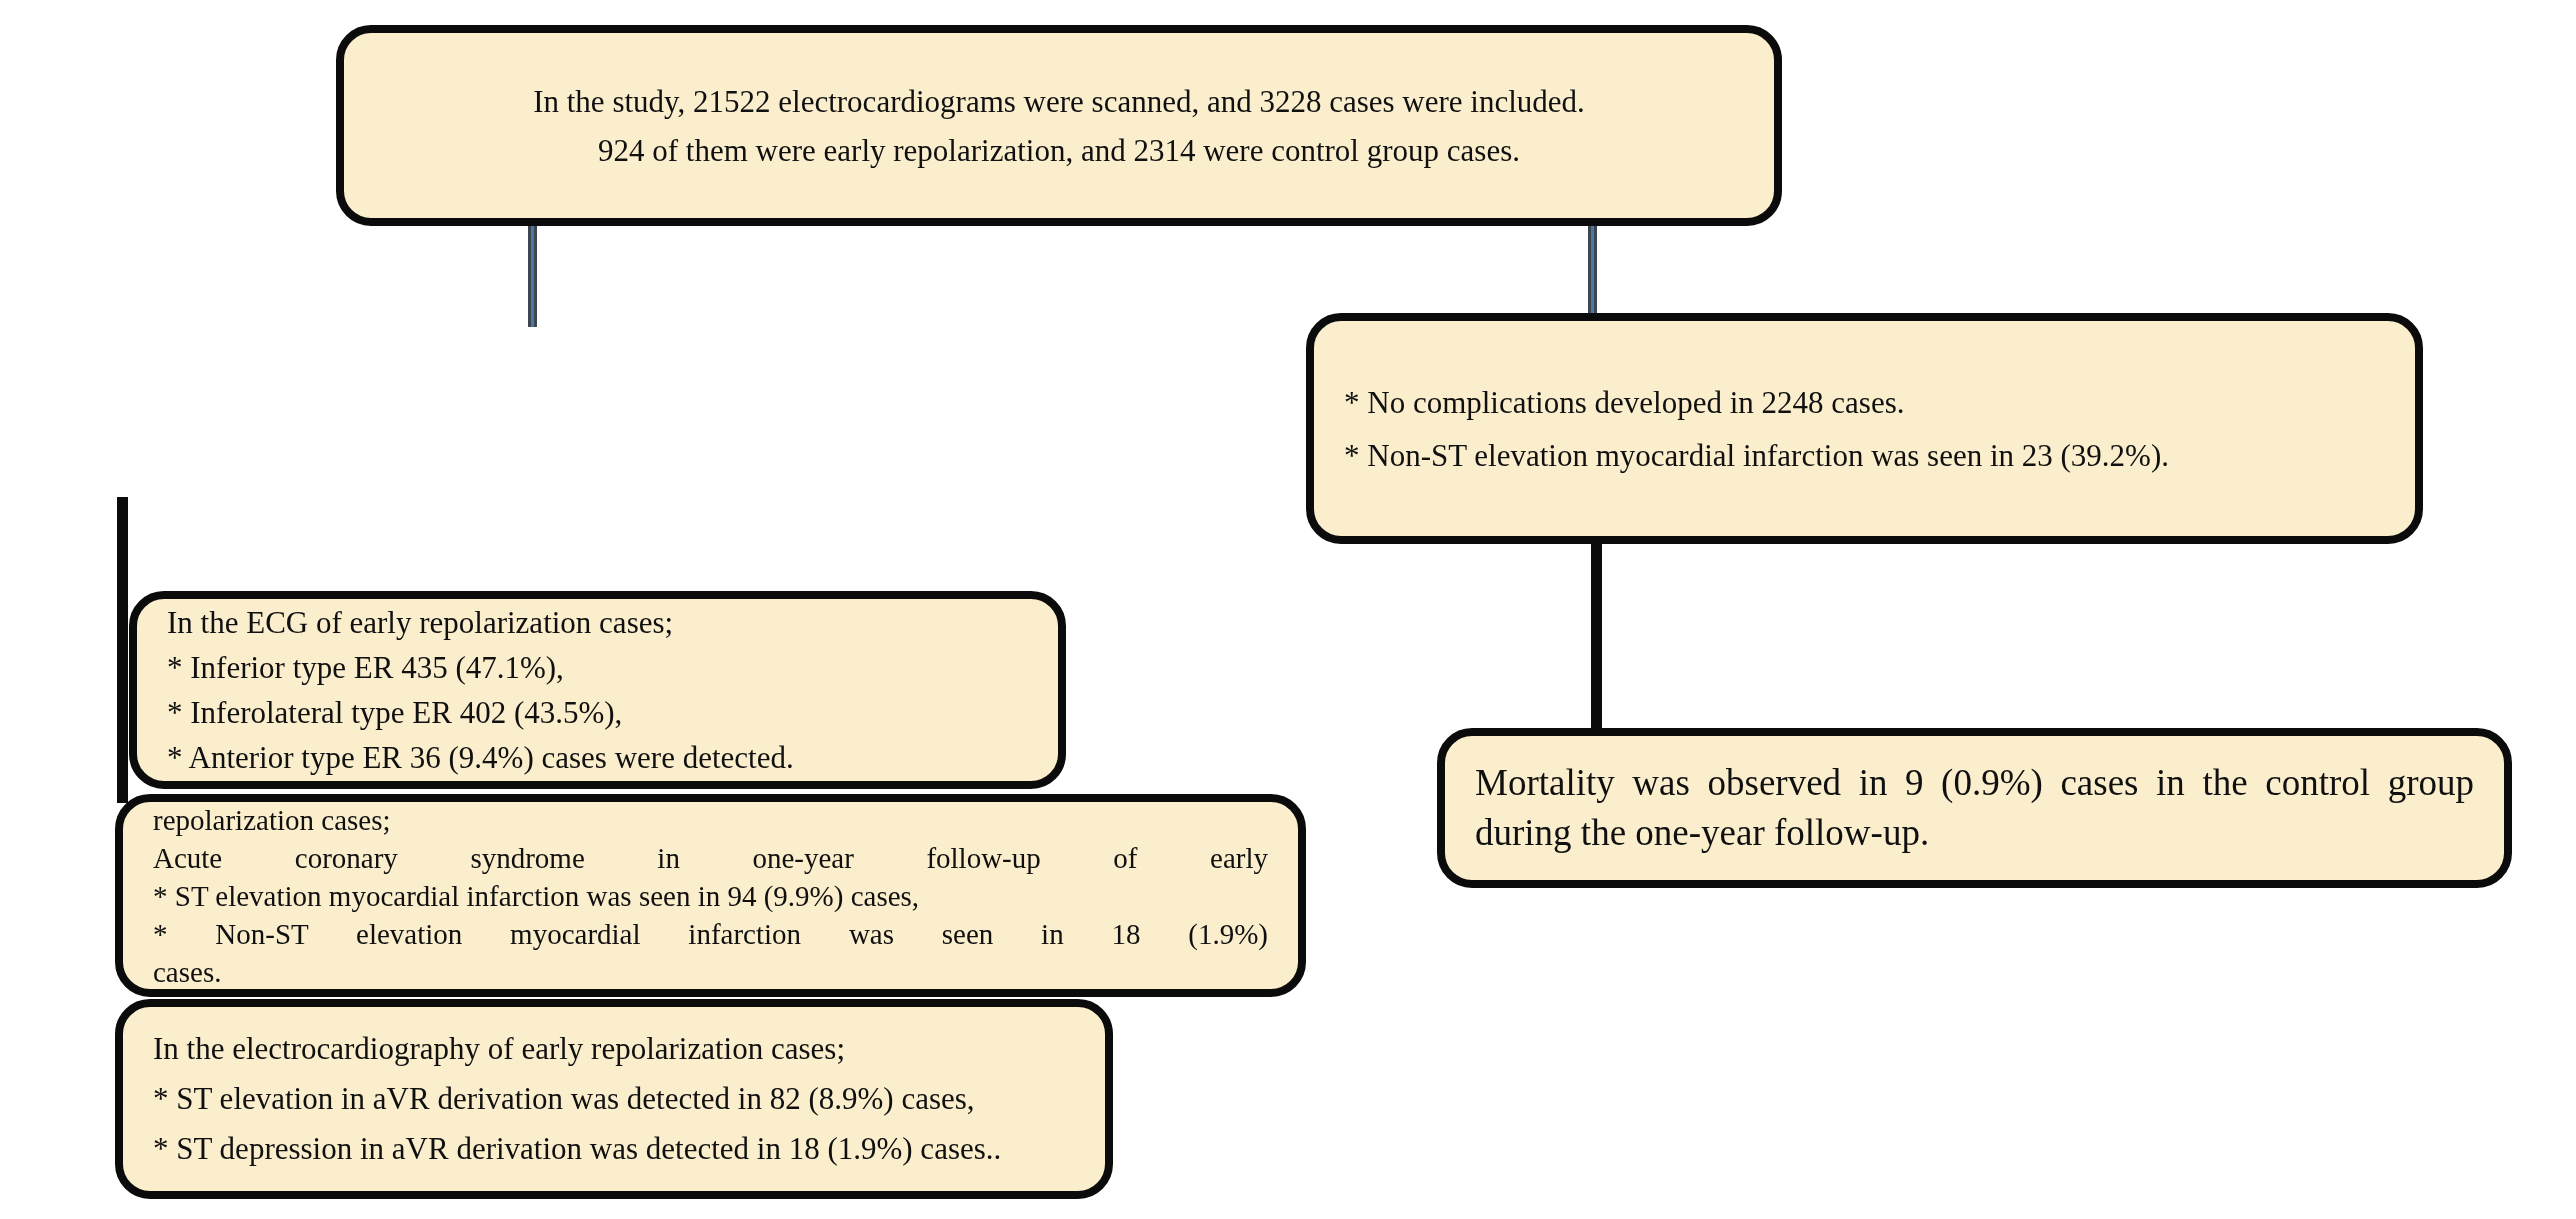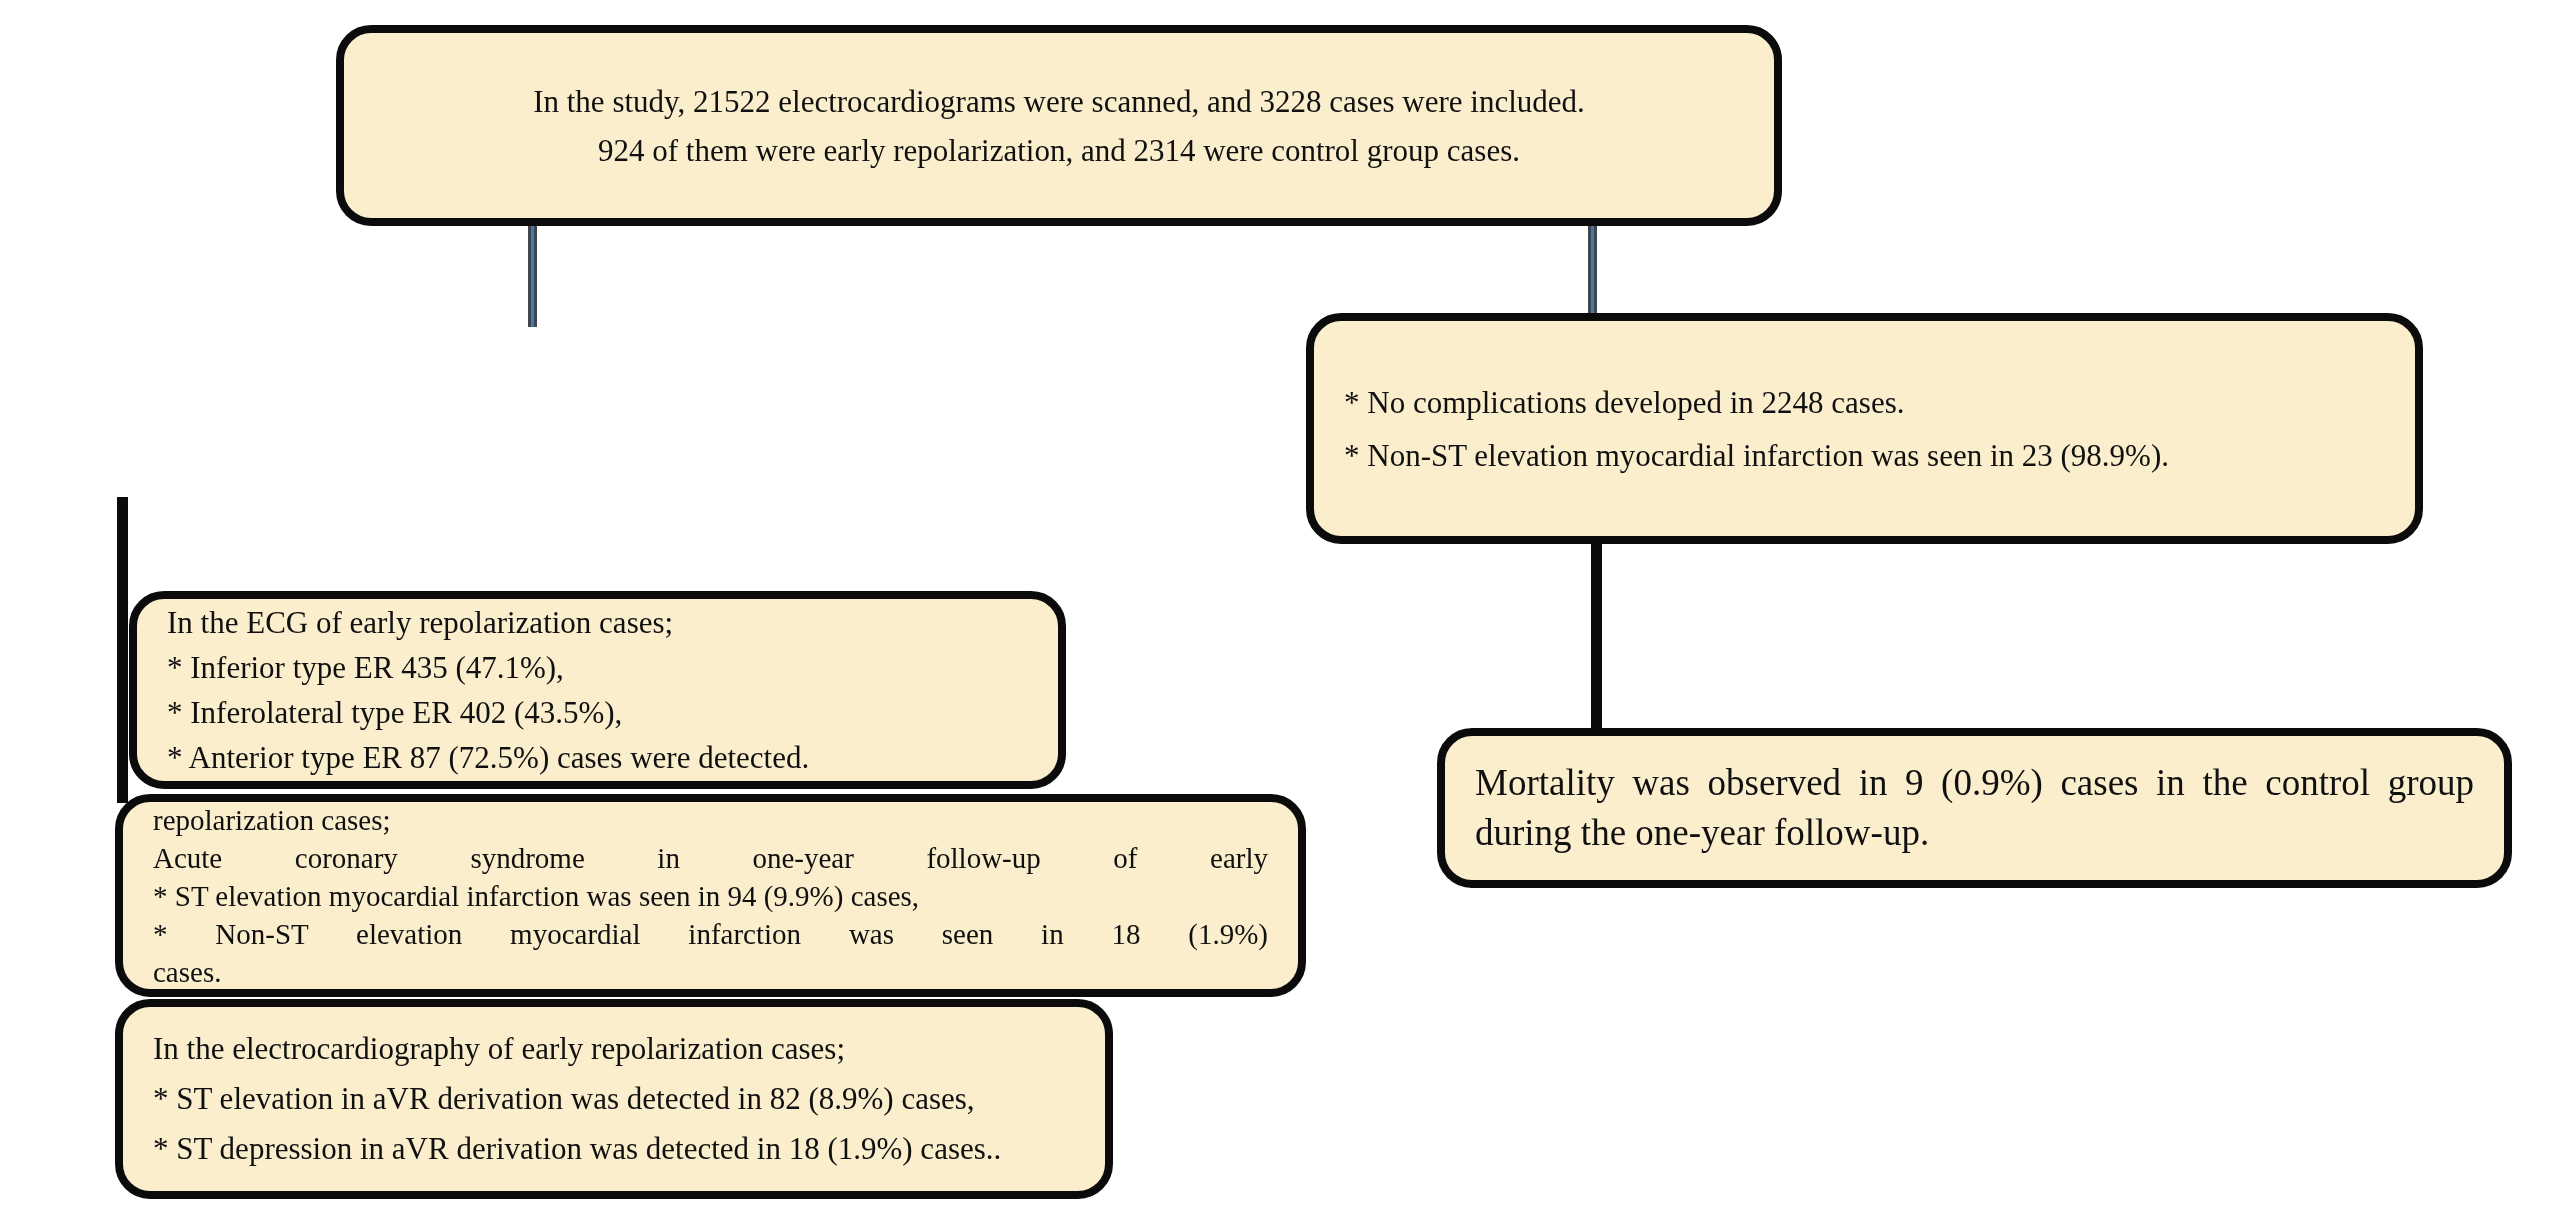--- a/index.html
+++ b/index.html
@@ -66,30 +66,30 @@
     <div class="txt">
         <div class="line">In the study, 21522 electrocardiograms were scanned, and 3228 cases were included.</div>
         <div class="line">924 of them were early repolarization, and 2314 were control group cases.</div>
       </div>
   </div>
 
 
   <div class="box b3">
     <div class="txt">
         <div class="line">* No complications developed in 2248 cases.</div>
-        <div class="line">* Non-ST elevation myocardial infarction was seen in 23 (98.9%).</div>
+        <div class="line">* Non-ST elevation myocardial infarction was seen in 23 (39.2%).</div>
       </div>
   </div>
 
   <div class="box b4">
     <div class="txt">
         <div class="line">In the ECG of early repolarization cases;</div>
         <div class="line">* Inferior type ER 435 (47.1%),</div>
         <div class="line">* Inferolateral type ER 402 (43.5%),</div>
-        <div class="line">* Anterior type ER 87 (72.5%) cases were detected.</div>
+        <div class="line">* Anterior type ER 36 (9.4%) cases were detected.</div>
       </div>
   </div>
 
   <div class="box b5">
     <div class="txt">
         <div class="line">repolarization cases;</div>
         <div class="line jline">Acute coronary syndrome in one-year follow-up of early</div>
         <div class="line">* ST elevation myocardial infarction was seen in 94 (9.9%) cases,</div>
         <div class="line jline">* Non-ST elevation myocardial infarction was seen in 18 (1.9%)</div>
         <div class="line">cases.</div>

